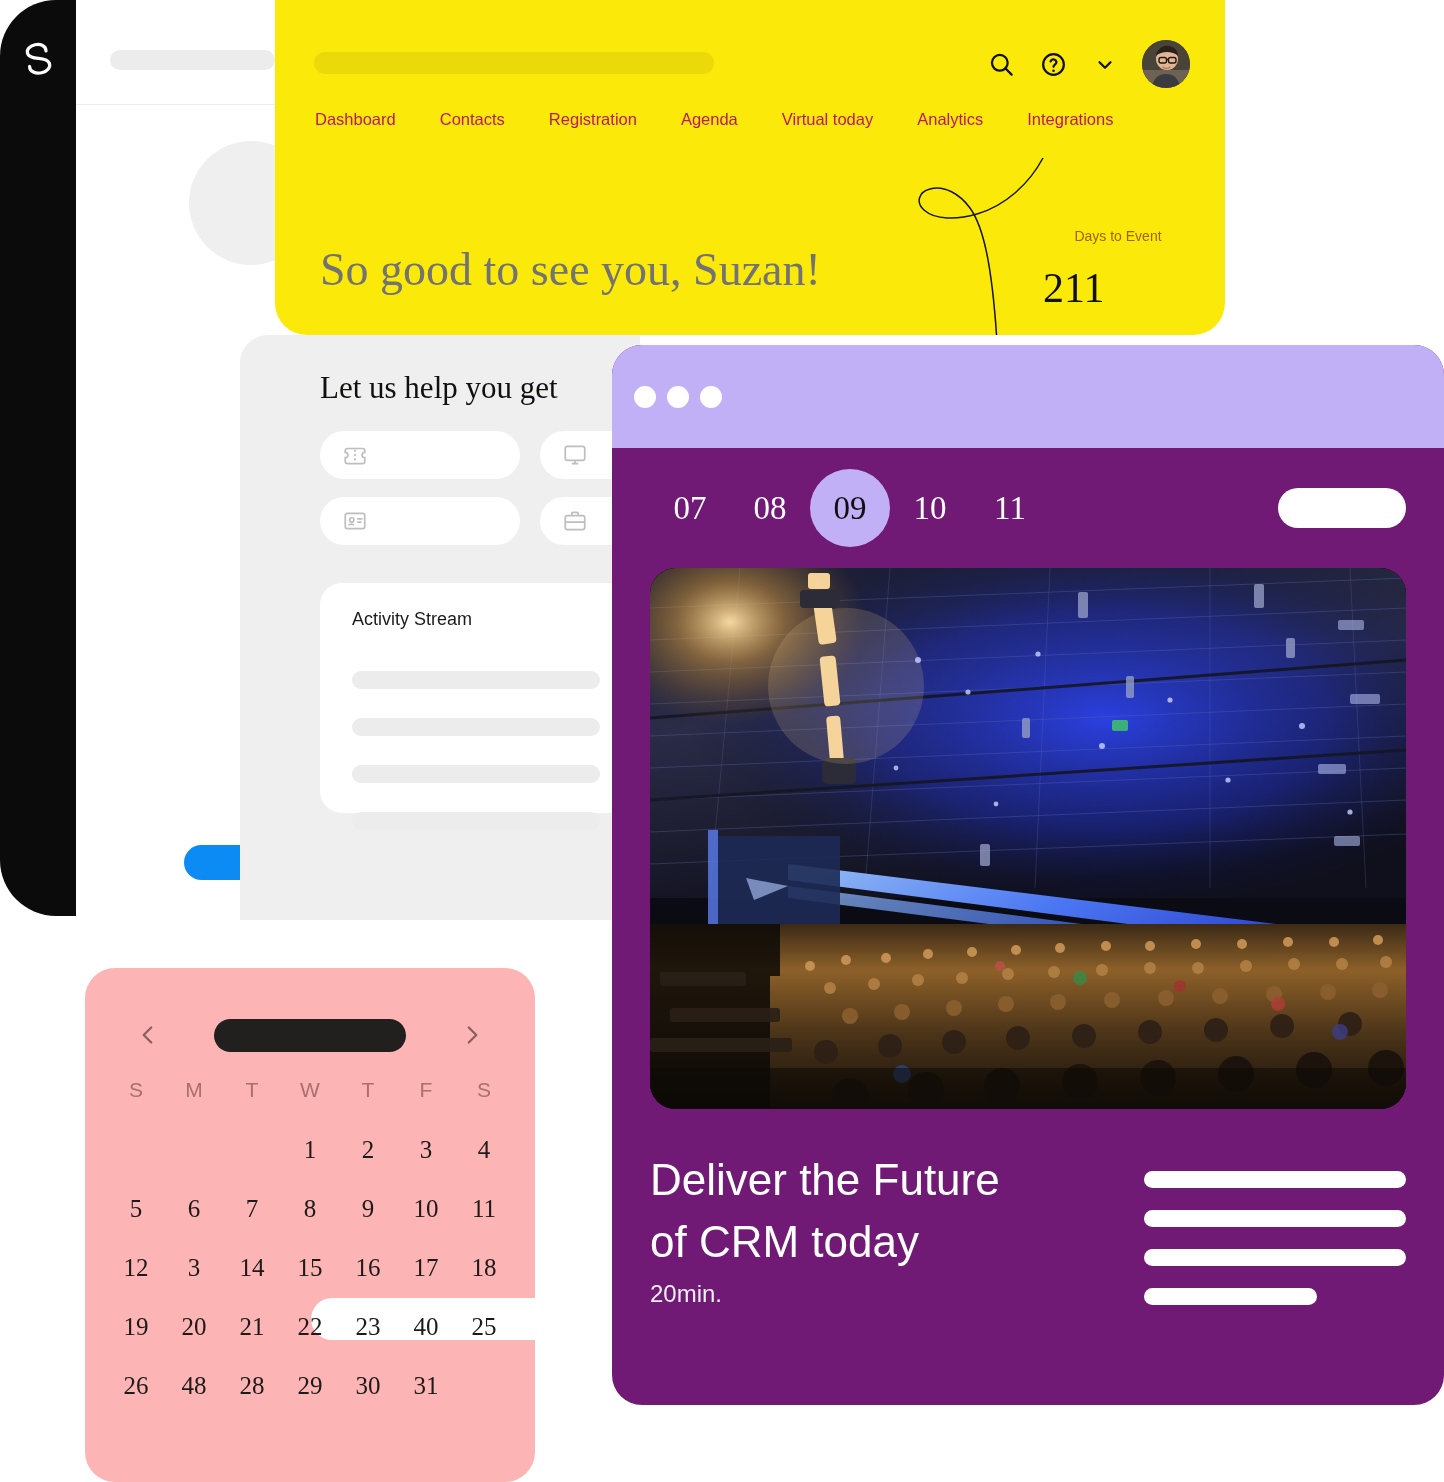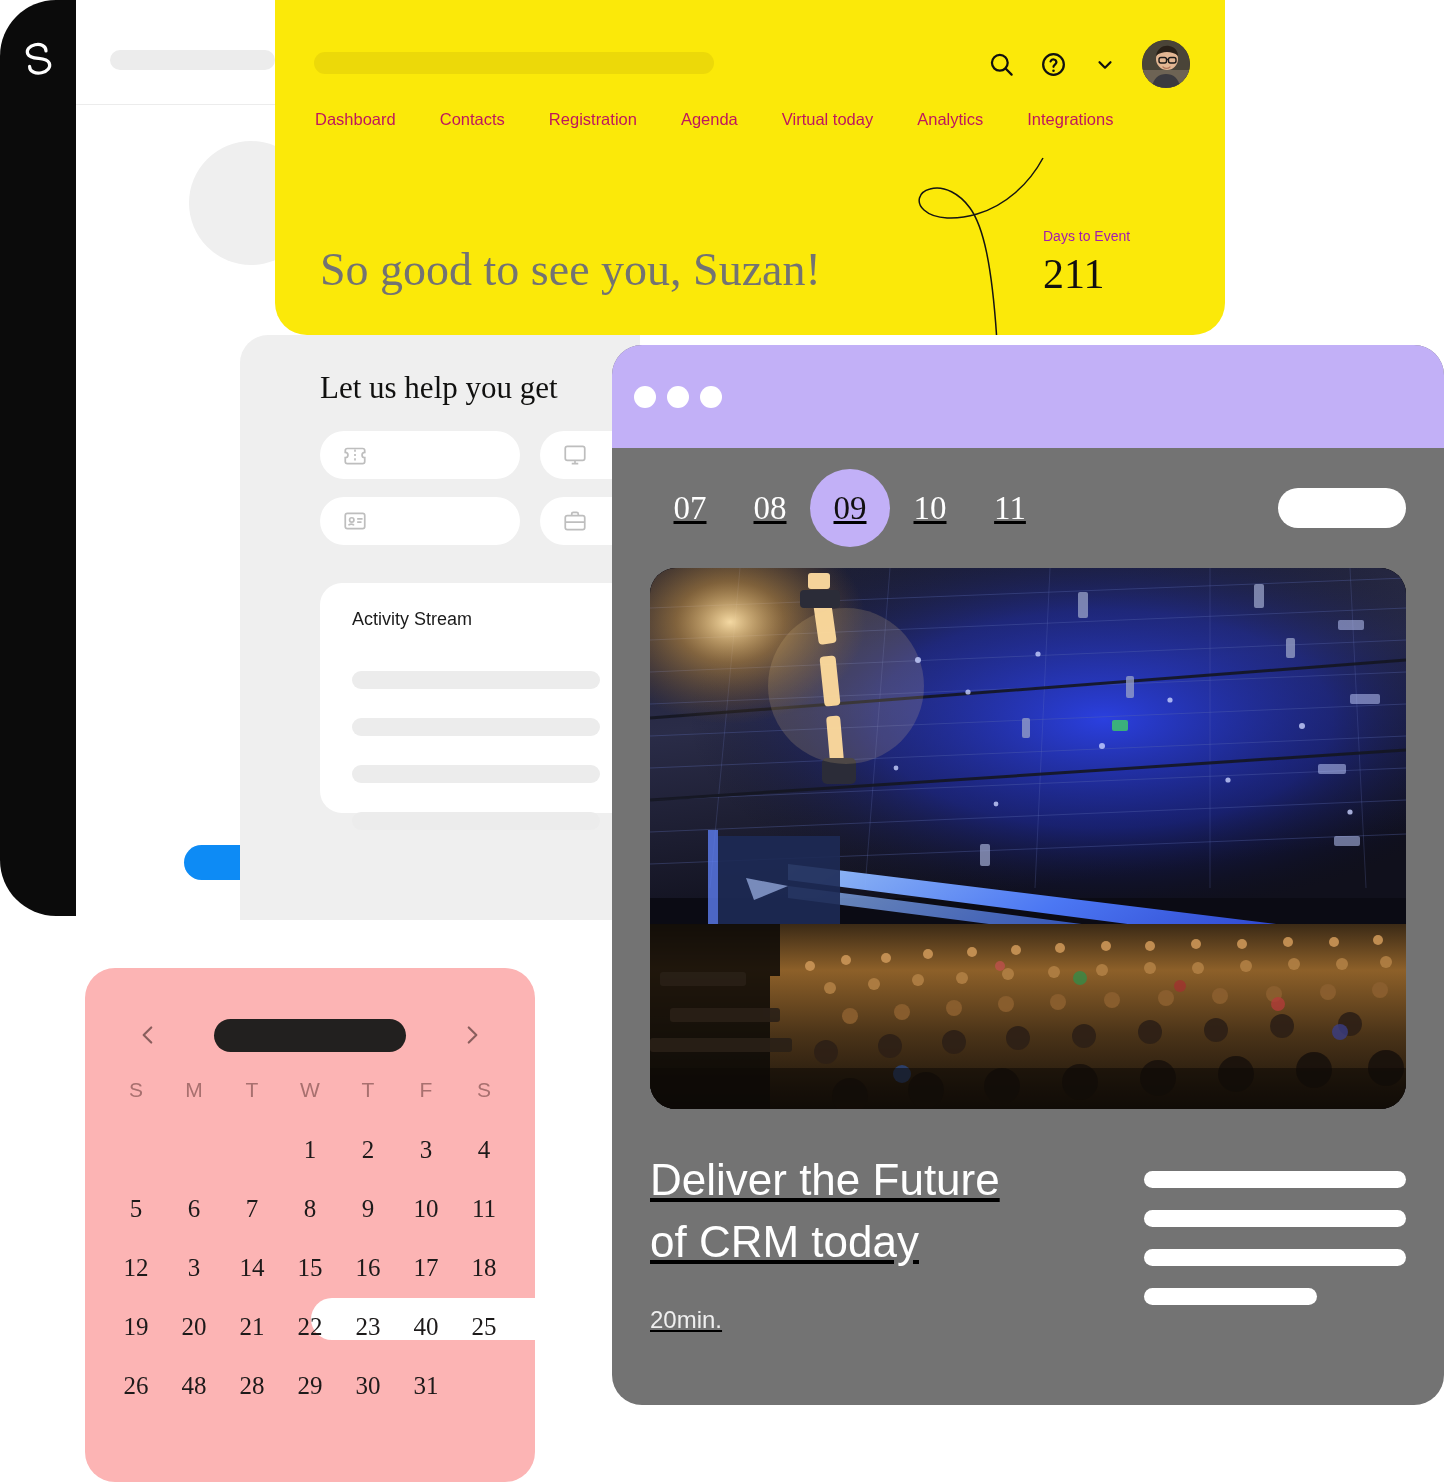--- a/index.html
+++ b/index.html
@@ -182,43 +182,42 @@
     font-size:46px;
     color:#737373;
     white-space:nowrap;
   }
   .hero-days{
     position:absolute;
     right:32px; top:228px;
     text-align:left;
     width:150px;
   }
-  .hero-days-label{font-size:14px;color:#a21caf;}
+  .hero-days-label{font-size:14px;color:#a16207;text-align:center;}
   .hero-days-value{
     font-family:"Liberation Serif", serif;
     font-size:42px;
     color:#111010;
-    margin-top:6px;
+    margin-top:20px;
   }
   .hero-squiggle{
     position:absolute;
     left:600px; top:150px;
     width:180px; height:200px;
     pointer-events:none;
   }
 
   
   .agenda{
     position:absolute;
     left:612px; top:345px;
     width:832px; height:1060px;
     border-radius:30px;
     overflow:hidden;
-    background:#737373;
-    text-decoration:underline;
+    background:#701a75;
   }
   .agenda-chrome{
     height:103px;
     background:#c2b0f7;
     display:flex;
     align-items:center;
     padding-left:22px;
     gap:11px;
     box-sizing:border-box;
   }
@@ -273,21 +272,21 @@
   .agenda-title{
     font-size:44px;
     line-height:1.42;
     color:#ffffff;
     font-weight:400;
     white-space:pre-line;
   }
   .agenda-duration{
     font-size:24px;
     color:#efefef;
-    margin-top:32px;
+    margin-top:6px;
   }
   .agenda-bars{
     width:262px;
     padding-top:22px;
   }
   .agenda-bar{
     height:17px;
     background:#ffffff;
     border-radius:100px;
     margin-bottom:22px;

